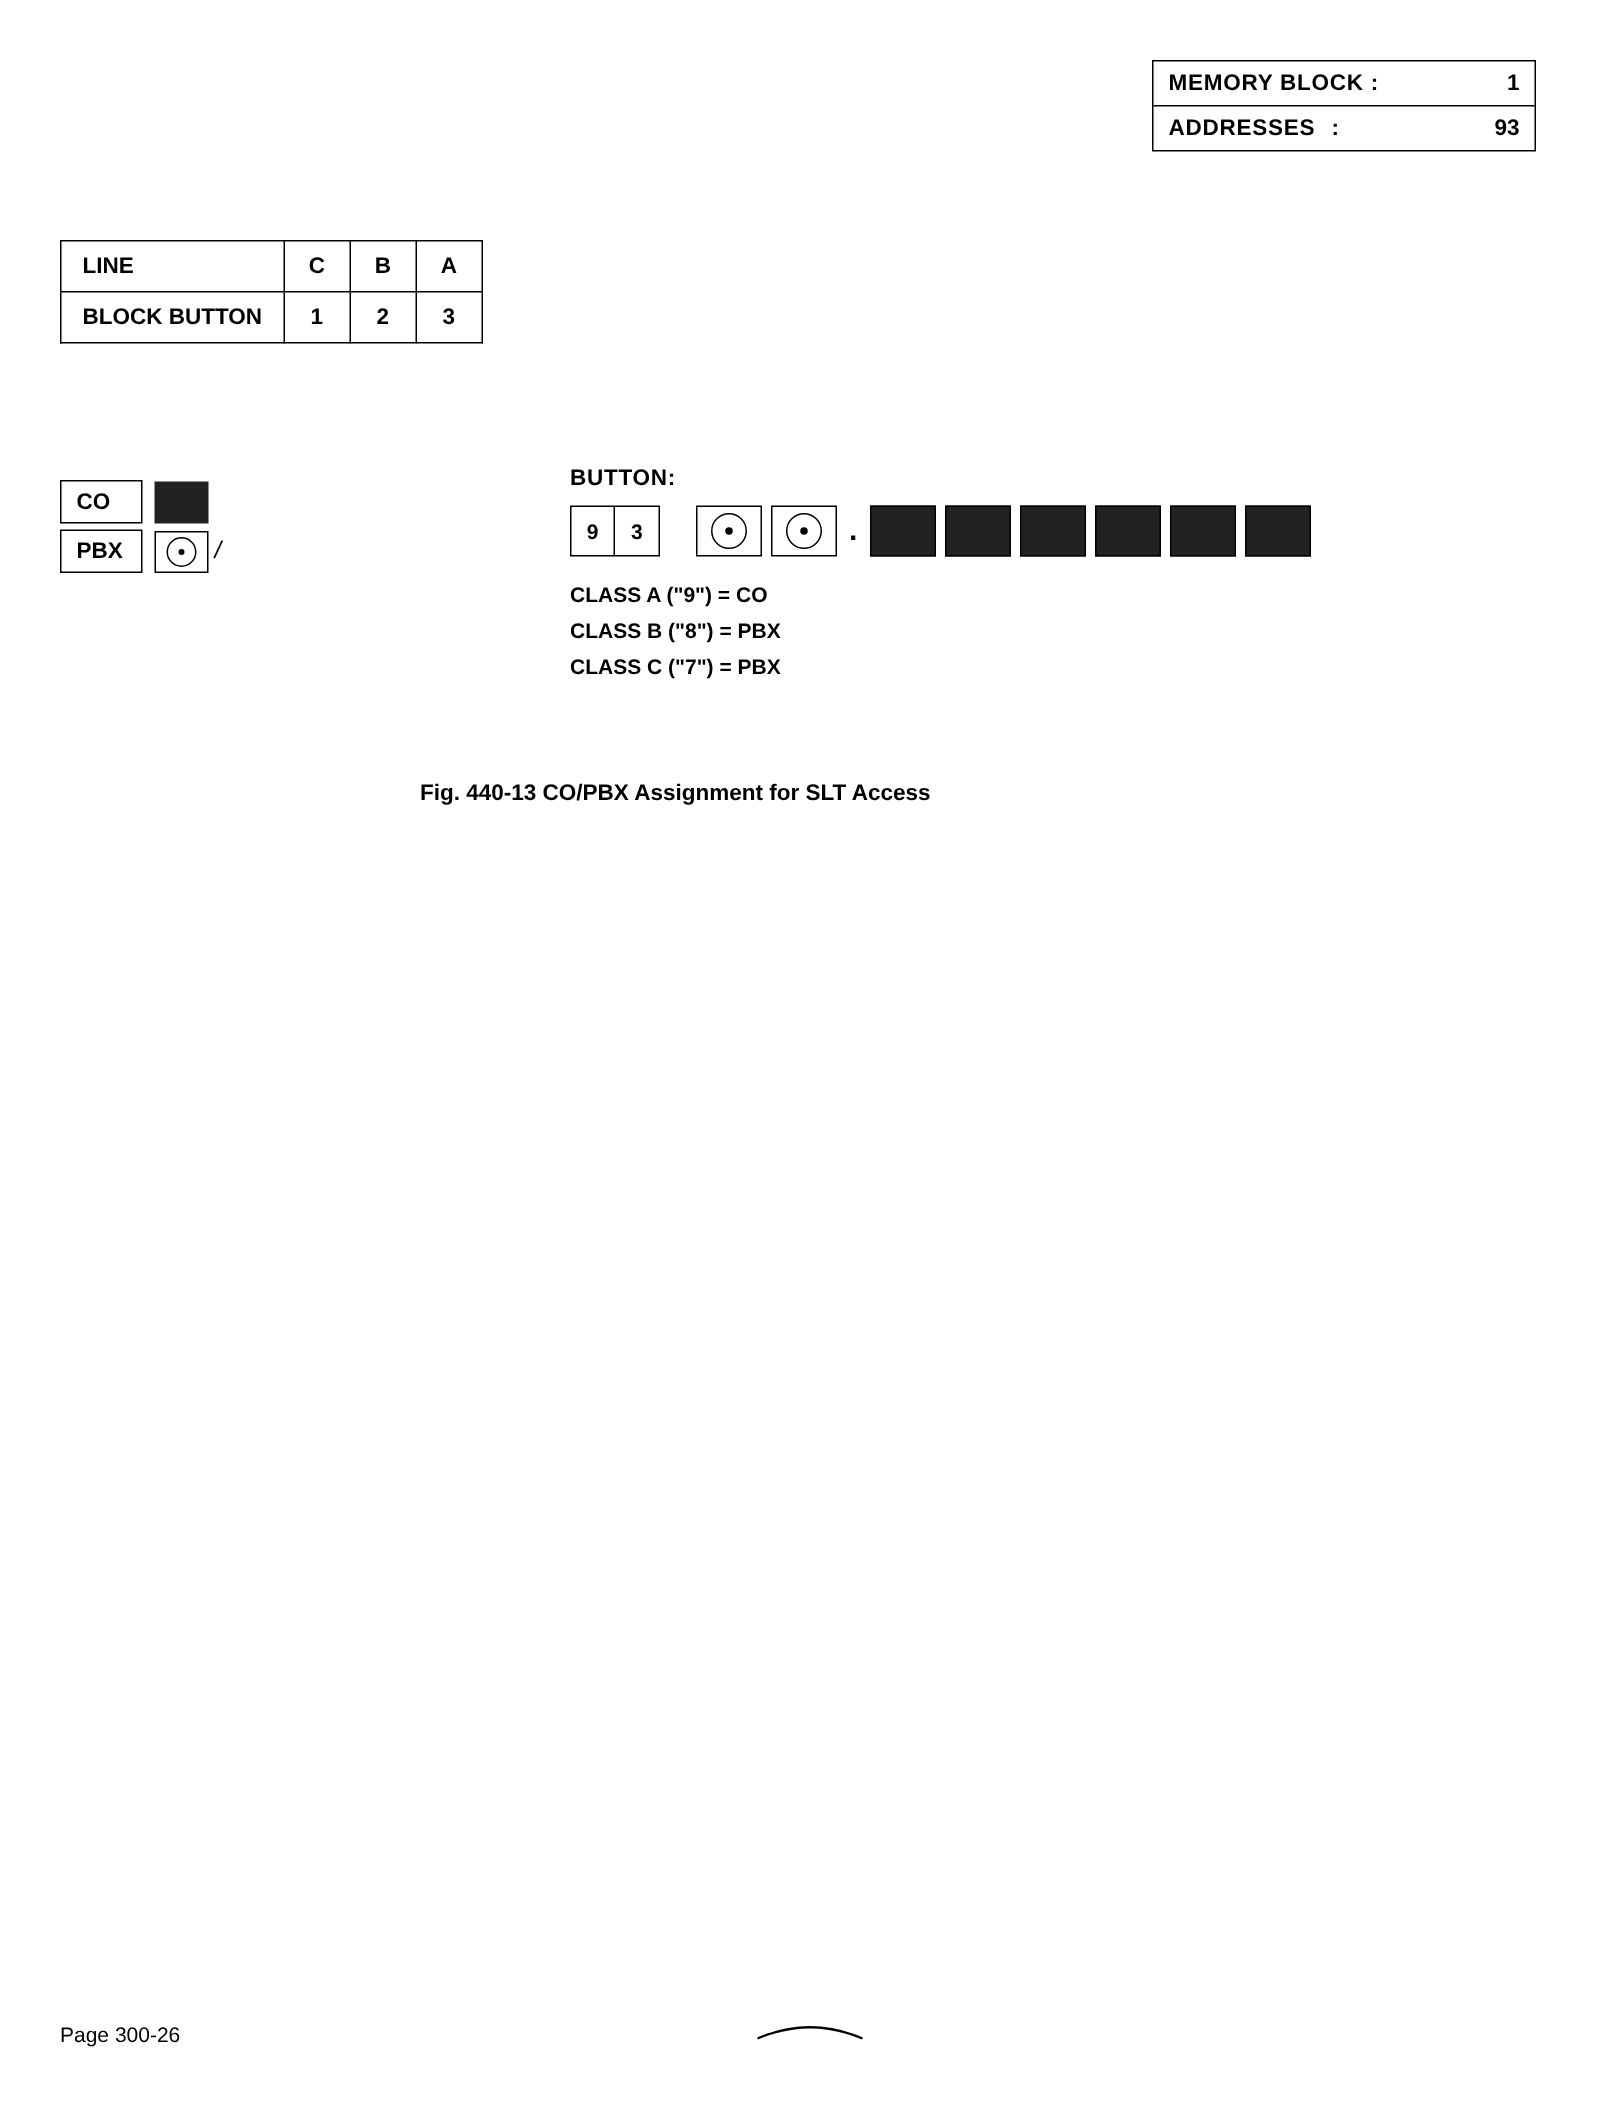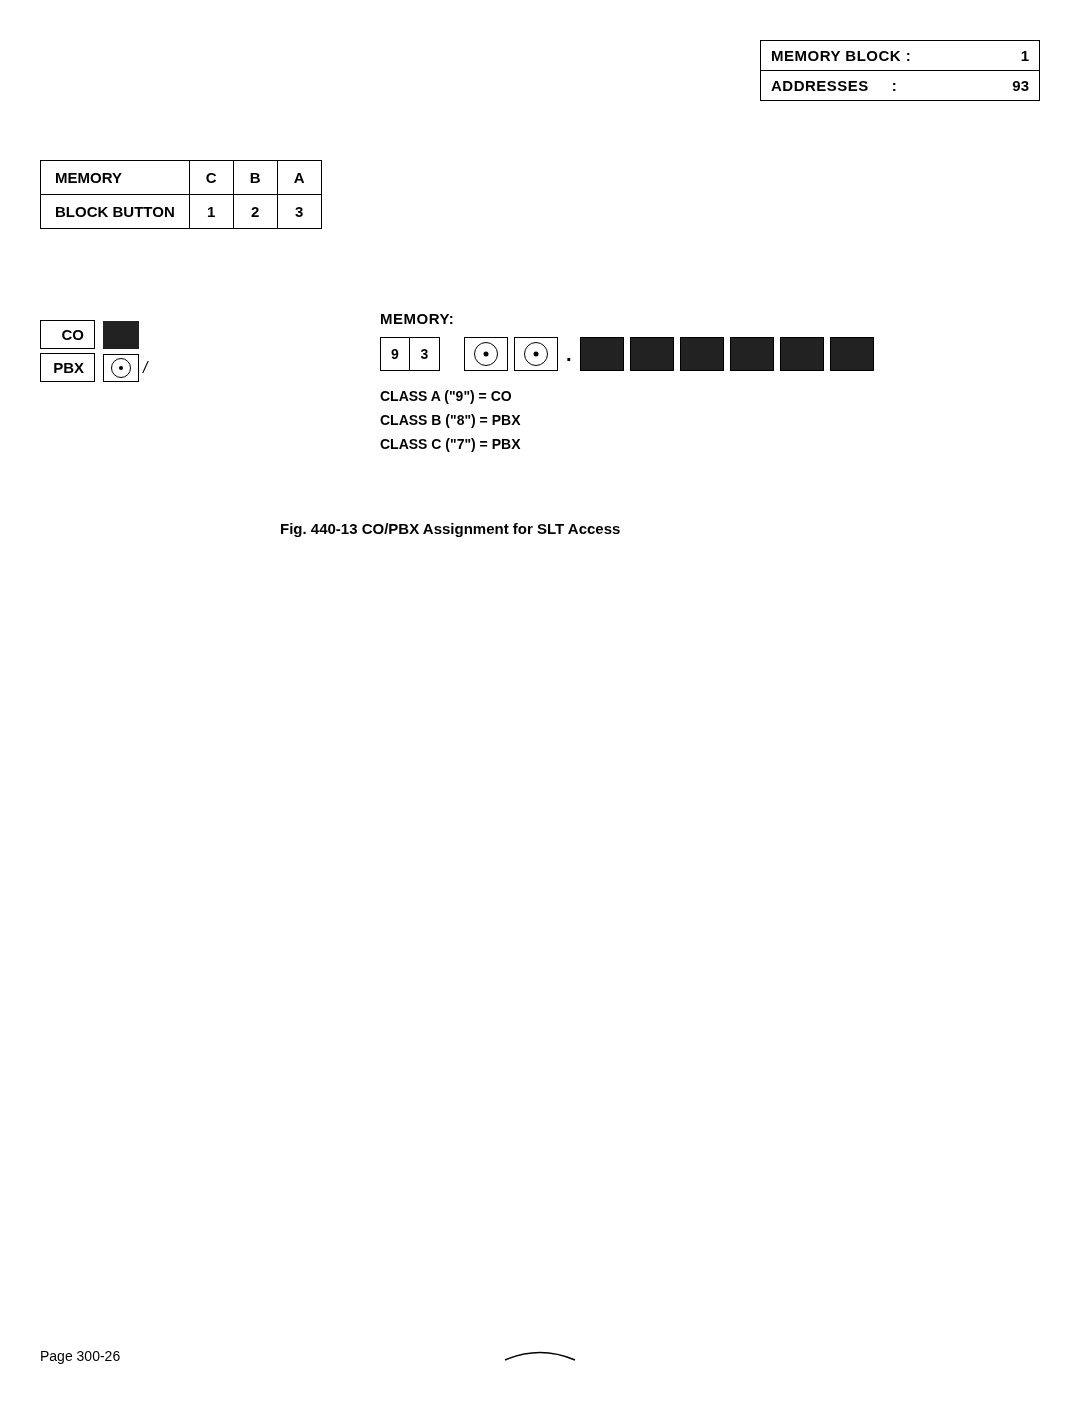--- a/index.html
+++ b/index.html
@@ -14,23 +14,23 @@
       background: #ffffff;
       font-family: 'Arial', sans-serif;
       position: relative;
       overflow: hidden;
     }
 
     
     .info-block {
       position: absolute;
       top: 40px;
-      right: 40px;
-      border: 1.5px solid #000;
-      width: 280px;
+      right: 56px;
+      border: 1.5px solid #000;
+      width: 256px;
     }
 
     .info-row {
       display: flex;
       align-items: center;
       border-bottom: 1.5px solid #000;
       padding: 6px 10px;
       font-size: 15px;
       font-weight: bold;
     }
@@ -85,21 +85,21 @@
       align-items: center;
       margin-bottom: 4px;
     }
 
     .co-pbx-label-box {
       border: 1.5px solid #000;
       padding: 5px 10px;
       font-size: 15px;
       font-weight: bold;
       min-width: 55px;
-      text-align: right;
+      text-align: left;
     }
 
     .co-indicator {
       width: 36px;
       height: 28px;
       background: #222;
       margin-left: 8px;
       display: inline-block;
     }
 
@@ -293,21 +293,21 @@
   <div class="info-row">
     <span class="label">ADDRESSES</span>
     <span class="label" style="margin: 0 8px;">:</span>
     <span class="value">93</span>
   </div>
 </div>
 
 <table class="class-table">
   <tbody>
     <tr>
-      <td class="label-cell">MEMORY</td>
+      <td class="label-cell">LINE</td>
       <td>C</td>
       <td>B</td>
       <td>A</td>
     </tr>
     <tr>
       <td class="label-cell">BLOCK BUTTON</td>
       <td>1</td>
       <td>2</td>
       <td>3</td>
     </tr>
@@ -320,21 +320,21 @@
     <div class="co-indicator"></div>
   </div>
   <div class="co-pbx-row">
     <div class="co-pbx-label-box">PBX</div>
     <div class="pbx-indicator"></div>
     <span class="pbx-slash">/</span>
   </div>
 </div>
 
 <div class="example-section">
-  <div class="example-label">MEMORY:</div>
+  <div class="example-label">BUTTON:</div>
   <div class="example-row">
 
     <div class="two-digit-box">
       <div class="digit-inner">
         <span>9</span>
         <span>3</span>
       </div>
     </div>
 
     <div style="width:12px;"></div>

